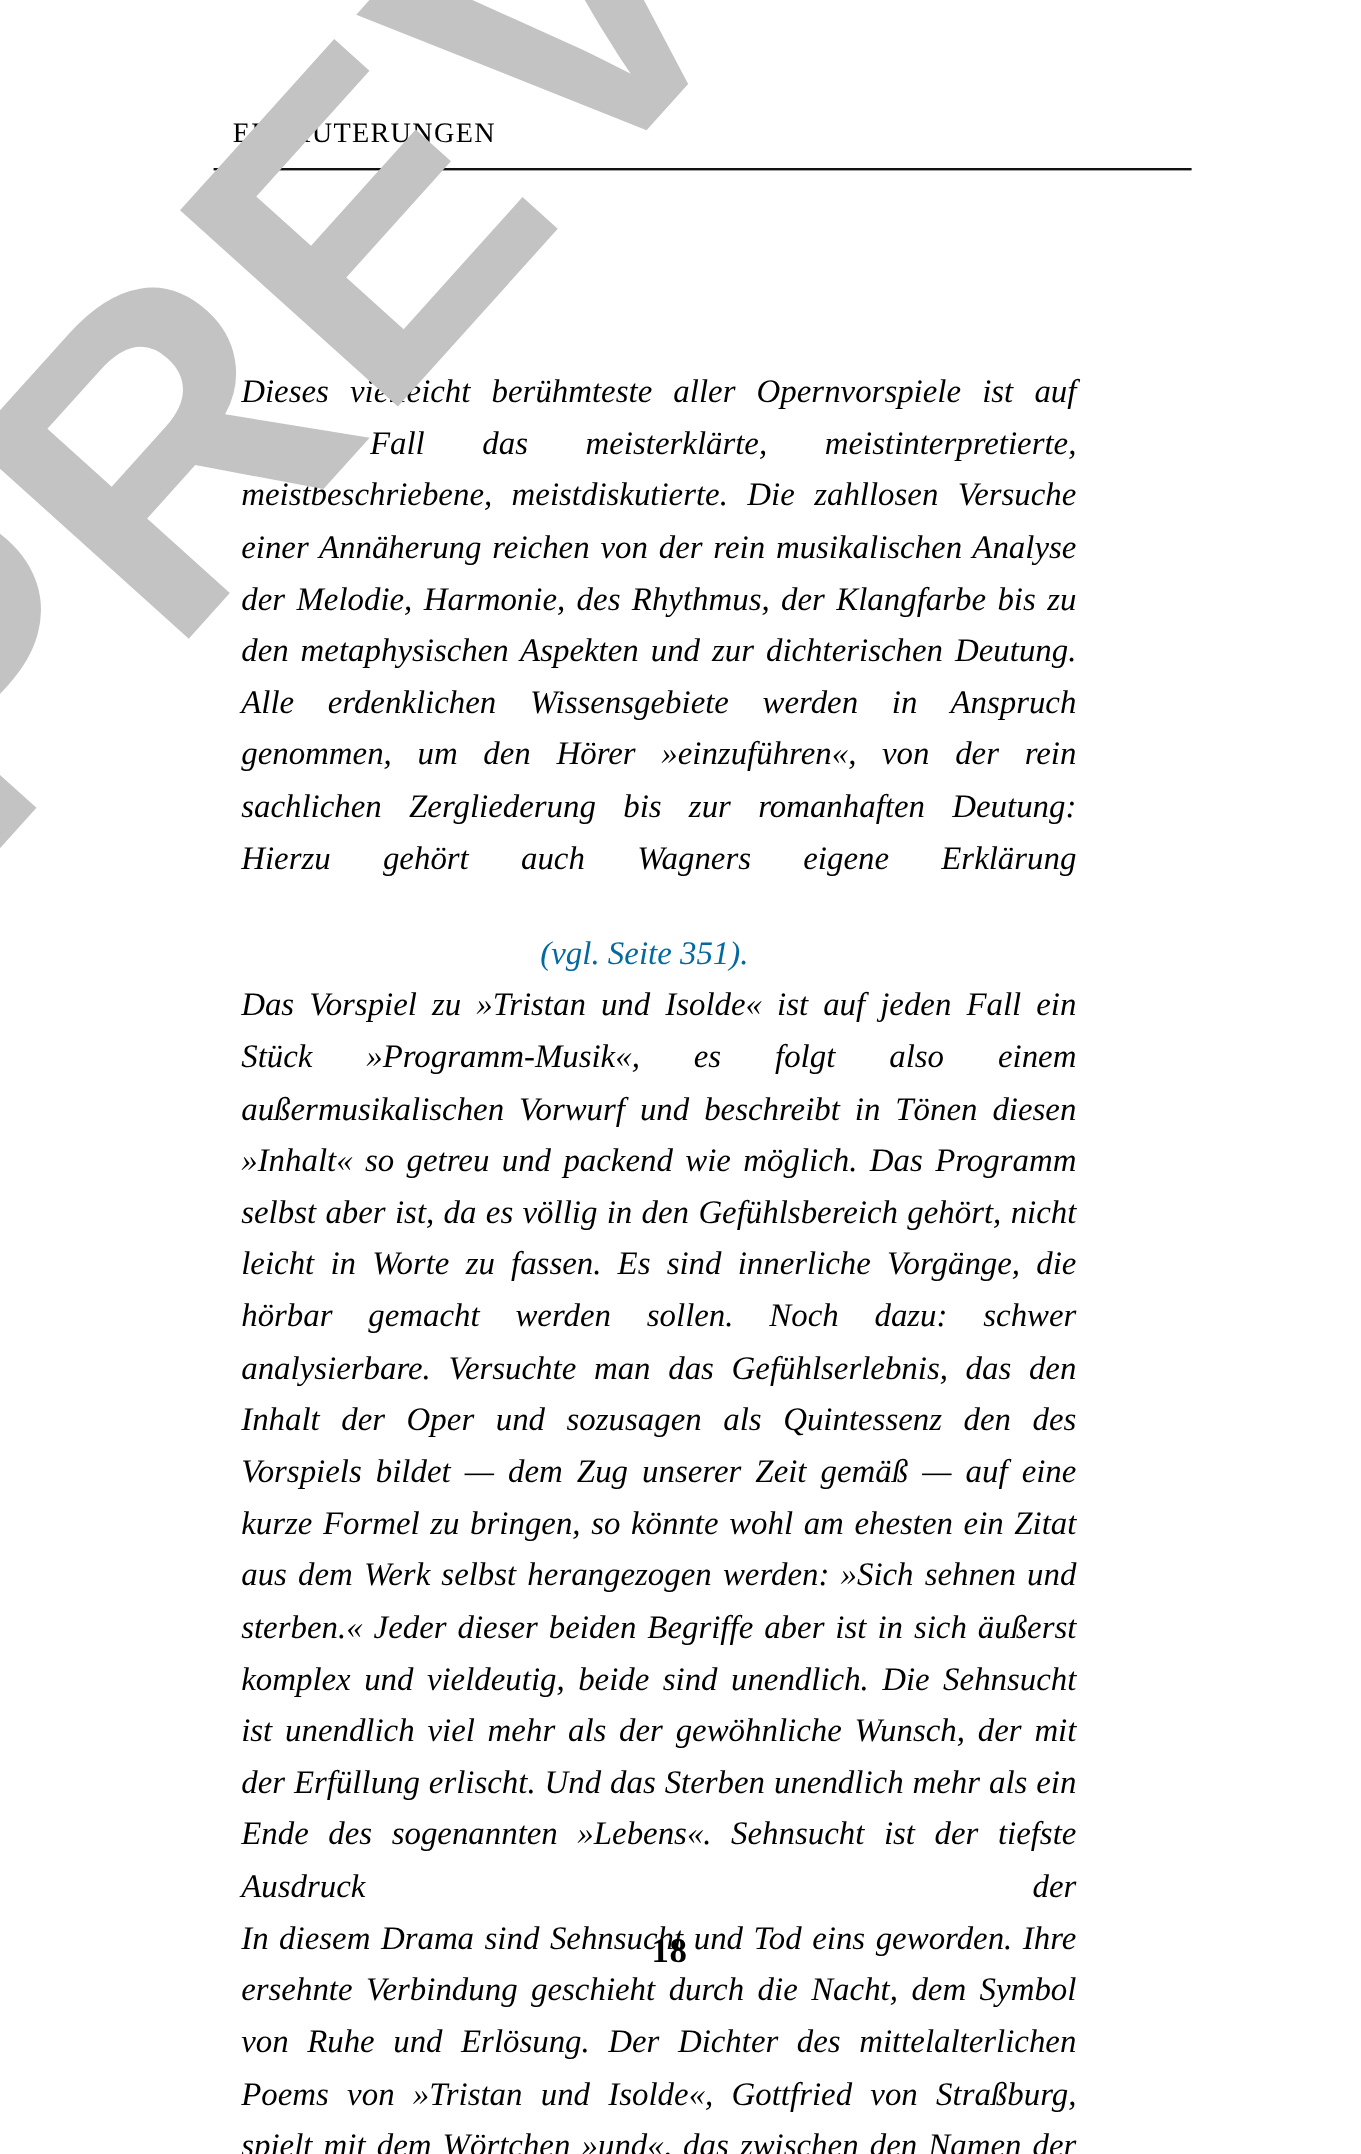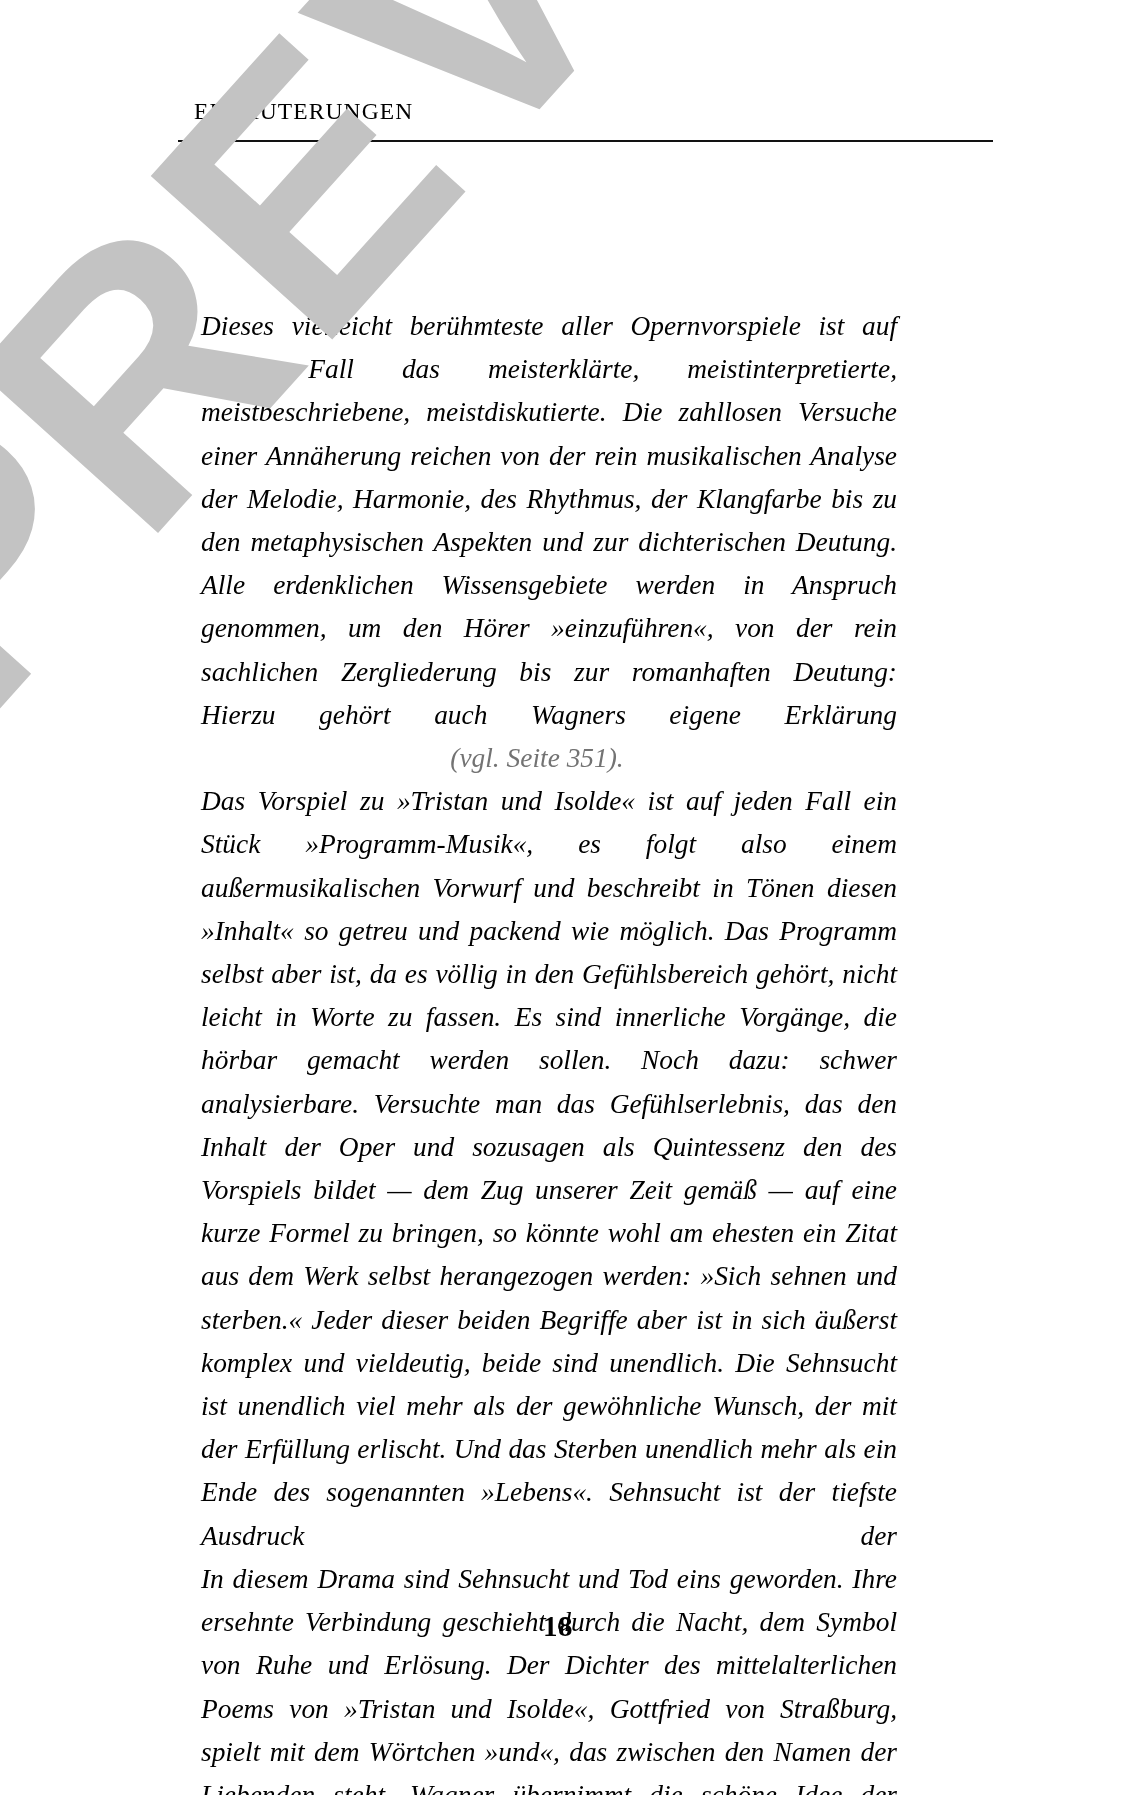--- a/index.html
+++ b/index.html
@@ -87,21 +87,22 @@
     text-justify: inter-word;
     hyphens: none;
   }
   
   .closing-line {
     display: block;
     text-align: center;
     font-style: italic;
     font-size: 27.4px;
     line-height: 43.2px;
-    color: #737373;
+    color: #0369a1;
+    margin-top: 36px;
   }
   .para-lastjustify {
     text-align-last: justify;
     margin-left: 24px;
   }
 
   
   .folio {
     position: absolute;
     left: 0;

